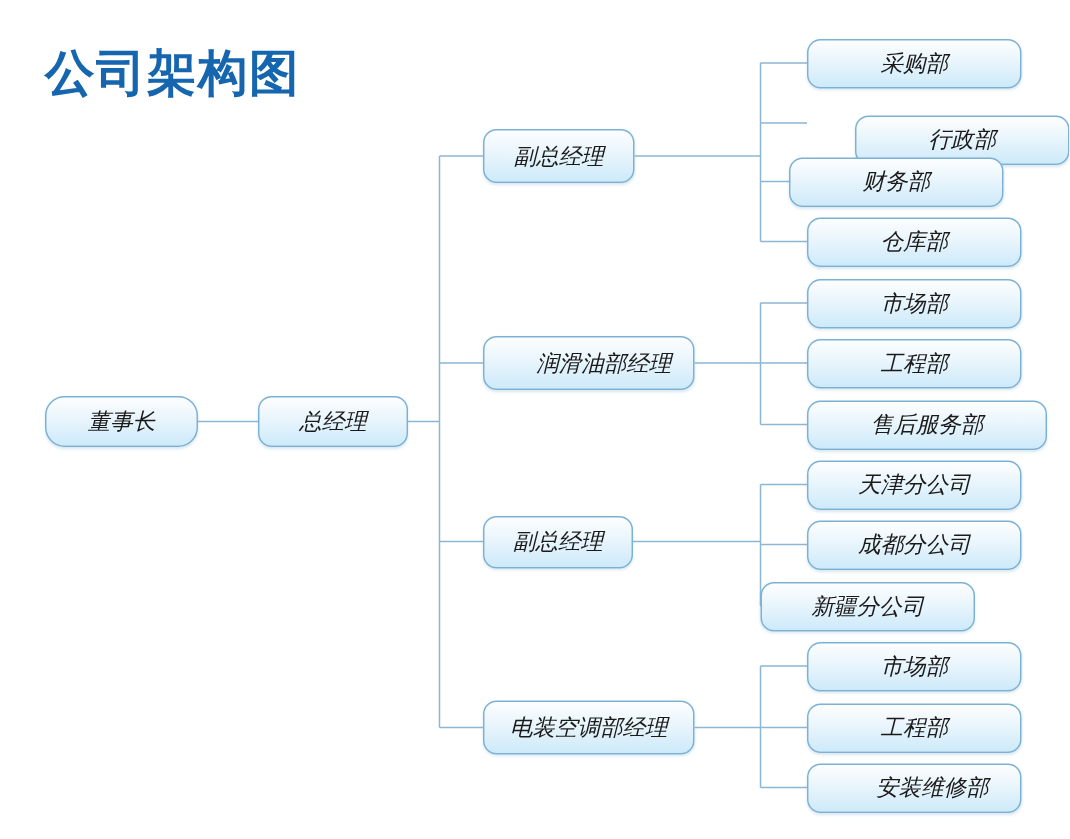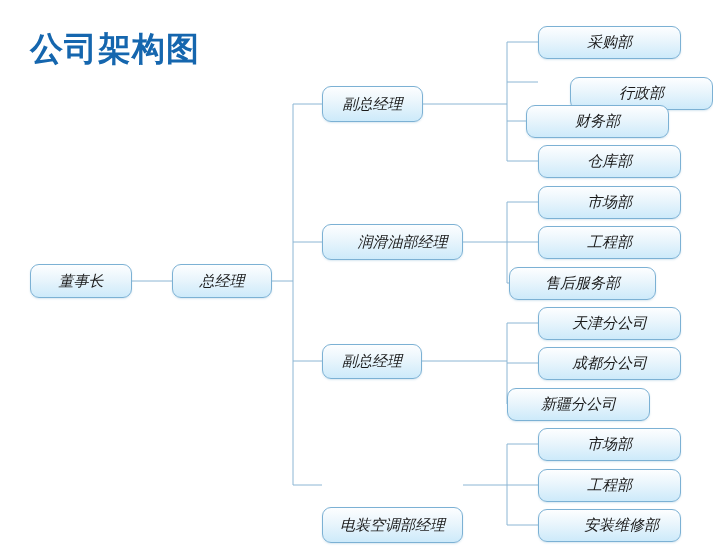--- a/index.html
+++ b/index.html
@@ -80,33 +80,33 @@
       <line x1="507" y1="363" x2="538" y2="363" stroke="#8cb6d4" stroke-width="1"></line>
       <line x1="507" y1="404" x2="538" y2="404" stroke="#8cb6d4" stroke-width="1"></line>
       <line x1="293" y1="485" x2="322" y2="485" stroke="#8cb6d4" stroke-width="1"></line>
       <line x1="463" y1="485" x2="507" y2="485" stroke="#8cb6d4" stroke-width="1"></line>
       <line x1="507" y1="444" x2="507" y2="525" stroke="#8cb6d4" stroke-width="1"></line>
       <line x1="507" y1="444" x2="538" y2="444" stroke="#8cb6d4" stroke-width="1"></line>
       <line x1="507" y1="485" x2="538" y2="485" stroke="#8cb6d4" stroke-width="1"></line>
       <line x1="507" y1="525" x2="538" y2="525" stroke="#8cb6d4" stroke-width="1"></line>
     </svg>
   <div id="nodes">
-      <div class="org-node" style="left: 30px; top: 264px; width: 102px; height: 34px;">董事长</div>
+      <div class="org-node" style="left: 30px; top: 264px; width: 102px; height: 34px; border-radius: 13px;">董事长</div>
       <div class="org-node" style="left: 172px; top: 264px; width: 100px; height: 34px;">总经理</div>
       <div class="org-node" style="left: 322px; top: 86px; width: 101px; height: 36px;">副总经理</div>
       <div class="org-node" style="left: 538px; top: 25.5px; width: 143px; height: 33px;">采购部</div>
       <div class="org-node" style="left: 538px; top: 77px; width: 143px; height: 33px; margin-left: 32px;">行政部</div>
       <div class="org-node" style="left: 526px; top: 104.5px; width: 143px; height: 33px;">财务部</div>
       <div class="org-node" style="left: 538px; top: 144.5px; width: 143px; height: 33px;">仓库部</div>
       <div class="org-node" style="left: 322px; top: 224px; width: 141px; height: 36px; padding-left: 20px;">润滑油部经理</div>
       <div class="org-node" style="left: 538px; top: 185.5px; width: 143px; height: 33px;">市场部</div>
       <div class="org-node" style="left: 538px; top: 225.5px; width: 143px; height: 33px;">工程部</div>
-      <div class="org-node" style="left: 509px; top: 266.5px; width: 147px; height: 33px;">售后服务部</div>
+      <div class="org-node" style="left: 538px; top: 266.5px; width: 160px; height: 33px;">售后服务部</div>
       <div class="org-node" style="left: 322px; top: 343.5px; width: 100px; height: 35px;">副总经理</div>
       <div class="org-node" style="left: 538px; top: 306.5px; width: 143px; height: 33px;">天津分公司</div>
       <div class="org-node" style="left: 538px; top: 346.5px; width: 143px; height: 33px;">成都分公司</div>
       <div class="org-node" style="left: 507px; top: 387.5px; width: 143px; height: 33px;">新疆分公司</div>
-      <div class="org-node" style="left: 322px; top: 467px; width: 141px; height: 36px; margin-top: 40px;">电装空调部经理</div>
+      <div class="org-node" style="left: 322px; top: 467px; width: 141px; height: 36px;">电装空调部经理</div>
       <div class="org-node" style="left: 538px; top: 427.5px; width: 143px; height: 33px;">市场部</div>
       <div class="org-node" style="left: 538px; top: 468.5px; width: 143px; height: 33px;">工程部</div>
       <div class="org-node" style="left: 538px; top: 508.5px; width: 143px; height: 33px; padding-left: 24px;">安装维修部</div>
     </div>
 </div>
 
 </body></html>

